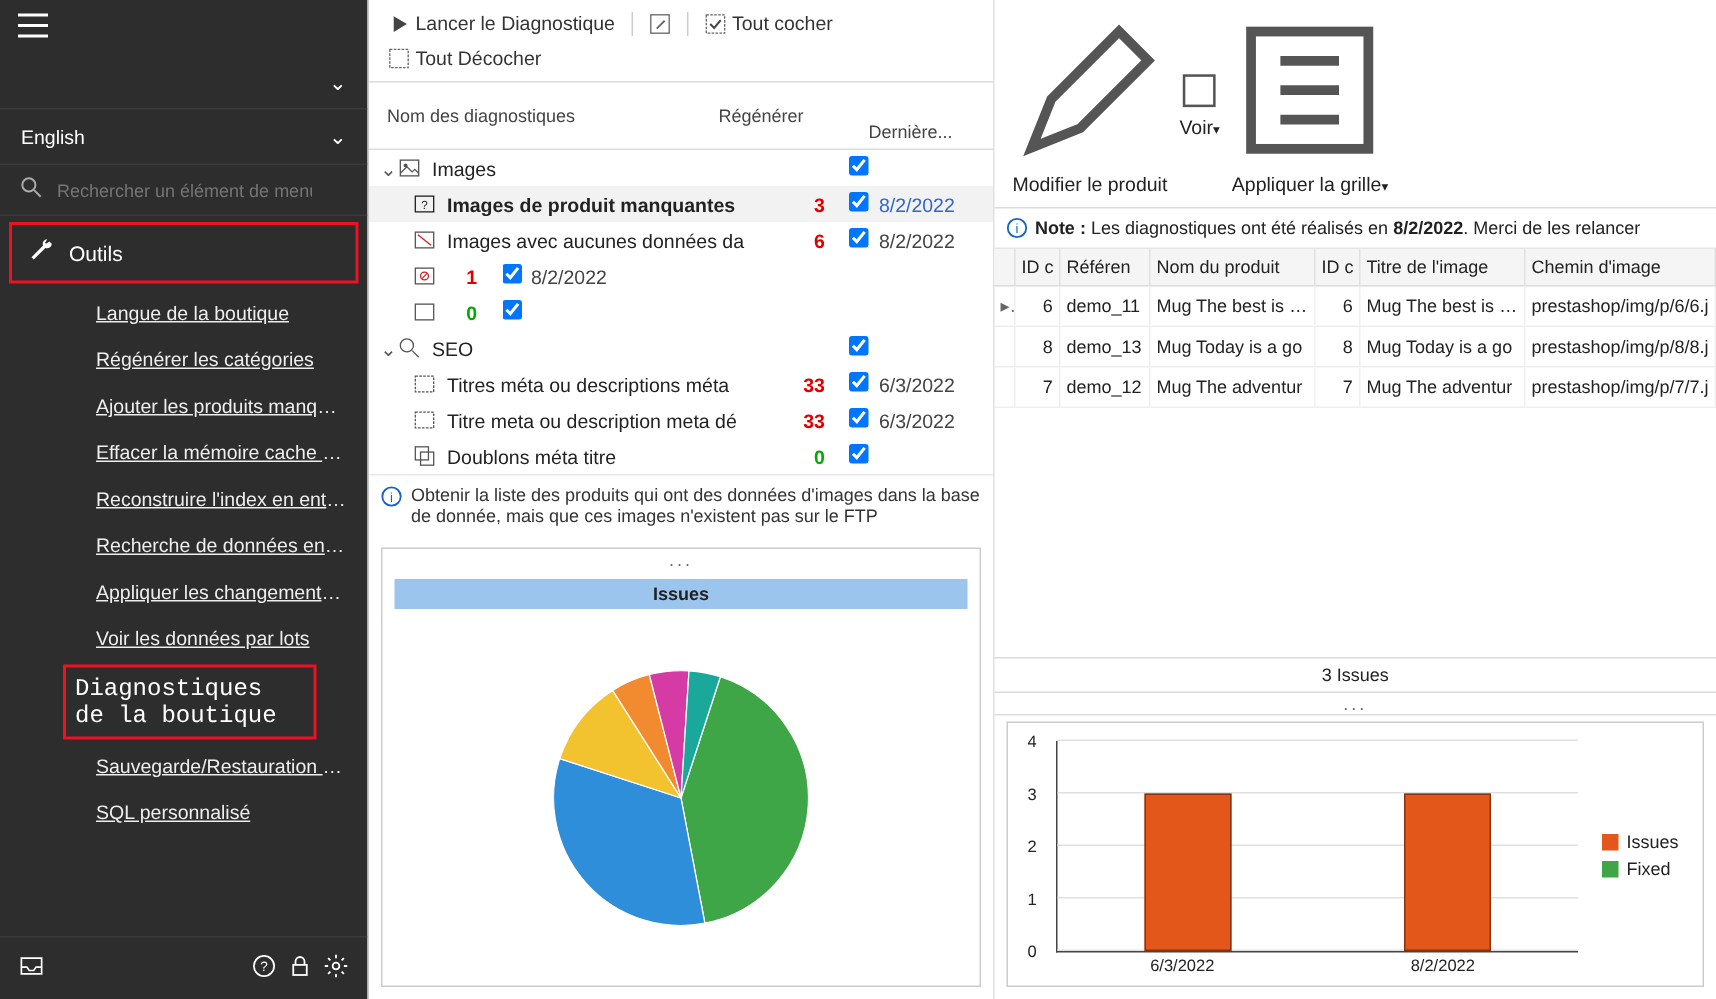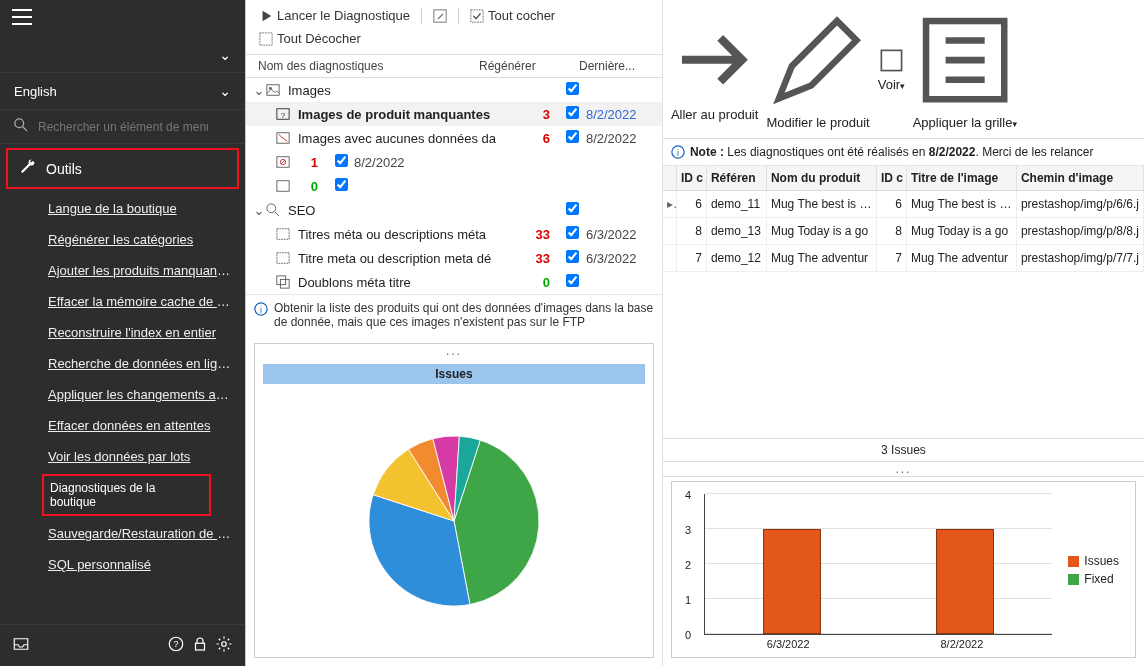--- a/index.html
+++ b/index.html
@@ -7,37 +7,37 @@
 .app { display: flex; height: 666px; }
 .sidebar { width: 245px; background: #2d2d2d; color: #ddd; display: flex; flex-direction: column; }
 .sidebar .hamburger { padding: 8px 12px; color: #fff; }
 .sidebar .hamburger svg { width: 20px; height: 18px; }
 .sidebar .section-head { padding: 10px 14px; display: flex; justify-content: space-between; align-items: center; color: #fff; font-size: 13px; border-bottom: 1px solid #3a3a3a; }
 .sidebar .chev { font-size: 14px; color: #fff; }
 .sidebar .search-row { display: flex; align-items: center; padding: 8px 14px; color: #888; border-bottom: 1px solid #3a3a3a; }
 .sidebar .search-row .mag { margin-right: 10px; }
 .sidebar .search-row input { background: transparent; border: none; color: #888; font-size: 12px; outline: none; width: 170px; }
 .sidebar .nav-sub { padding: 8px 14px 8px 48px; font-size: 13px; color: #eee; white-space: nowrap; overflow: hidden; text-overflow: ellipsis; }
-.sidebar .nav-sub span.u { text-decoration: underline; }
+.sidebar .nav-sub span.u { text-decoration: underline; margin-left: 16px; }
 .sidebar .outil-box { border: 2px solid #e12; margin: 4px 6px; padding: 8px 10px; display: flex; align-items: center; color: #fff; font-size: 14px; }
 .sidebar .outil-box .icon { margin-right: 10px; }
-.sidebar .diag-box { border: 2px solid #e12; margin: 2px 34px 2px 42px; padding: 5px 6px; font-size: 12px; color:#fff; }
+.sidebar .diag-box { border: 2px solid #e12; margin: 2px 34px 2px 42px; padding: 5px 6px; font-size: 16px; color:#fff;font-family:Liberation Mono, monospace; }
 .sidebar-bottom { margin-top: auto; display: flex; align-items: center; gap: 6px; padding: 10px 12px; border-top: 1px solid #3a3a3a; }
 .sidebar-bottom .spacer { flex: 1; }
 .sidebar-bottom svg { width: 18px; height: 18px; }
 .mid { width: 425px; border-right: 1px solid #e0e0e0; display: flex; flex-direction: column; border-left:1px solid #c8c8c8;}
 .toolbar { display: flex; align-items: center; gap: 4px; padding: 6px 8px; border-bottom: 1px solid #dcdcdc; font-size: 13px; flex-wrap: wrap; }
 .toolbar .tb-btn { display: flex; align-items: center; gap: 4px; padding: 2px 5px; color: #333; cursor: pointer; white-space:nowrap;}
 .toolbar .tb-btn svg { width: 14px; height: 14px; }
 .toolbar .sep { width: 1px; height: 16px; background: #ccc; margin: 0 2px; }
 .grid-head { display: flex; align-items: center; padding: 4px 8px; border-bottom: 1px solid #dcdcdc; font-size: 12px; color: #444; }
 .grid-head .c1 { width: 225px; padding-left:4px;}
 .grid-head .c2 { width: 70px; }
 .grid-head .c3 { width: 30px; }
-.grid-head .c4 { flex: 1; }
+.grid-head .c4 { flex: 1; margin-top: 22px; }
 .tree { font-size: 13px; }
 .tree-row { display: flex; align-items: center; padding: 4px 6px; border-bottom:0; }
 .tree-row .caret { width: 14px; text-align: center; color: #555; }
 .tree-row .ticon { width: 18px; display: inline-flex; margin-right: 4px; }
 .tree-row .label { flex: 1; white-space: nowrap; overflow: hidden; text-overflow: ellipsis; }
 .tree-row .num { width: 30px; text-align: right; font-weight: bold; padding-right:10px;}
 .tree-row .num.red { color: #d00; }
 .tree-row .num.green { color: #0a0; }
 .tree-row .chk { width: 26px; text-align: center; }
 .tree-row .date { width: 70px; color: #444; }
@@ -51,21 +51,21 @@
 .chart1 { flex: 1; border: 1px solid #ccc; margin: 8px; position: relative; display:flex; flex-direction:column;}
 .chart1 .dots { text-align: center; color: #666; font-size:12px; letter-spacing:2px; padding-bottom:2px;}
 .chart1 .title { background: #9cc5ee; text-align: center; padding: 3px; font-size: 12px; font-weight:bold; margin:4px 8px 0 8px;}
 .pie-wrap { flex: 1; display: flex; align-items: center; justify-content: center; }
 .right { flex: 1; display: flex; flex-direction: column; }
 .right .toolbar2 { padding: 6px 8px; border-bottom: 1px solid #dcdcdc; font-size: 13px; }
 .right .toolbar2 .row { display: flex; align-items: center; gap: 4px; padding: 2px 0; flex-wrap:wrap;}
 .note-row { display: flex; align-items: center; gap: 5px; padding: 6px 8px; font-size: 12px; border-bottom:1px solid #e5e5e5;}
 .note-row b { font-weight: bold; }
 .rgrid { font-size: 12px; }
-.rgrid .h { display: flex; border-bottom: 1px solid #dcdcdc; background: #f5f5f5; font-weight: bold; }
+.rgrid .h { display: flex; border-bottom: 1px solid #dcdcdc; background: #f5f5f5; }
 .rgrid .h > div { padding: 5px 4px; border-right: 1px solid #e0e0e0; white-space: nowrap; overflow:hidden;}
 .rgrid .r { display: flex; border-bottom: 1px solid #eee; }
 .rgrid .r > div { padding: 6px 4px; border-right: 1px solid #f0f0f0; white-space: nowrap; overflow: hidden; text-overflow: ellipsis; }
 .rgrid .caret-col { width: 14px; text-align:center; color:#666;}
 .rgrid .id1 { width: 30px; text-align: right; }
 .rgrid .ref { width: 60px; }
 .rgrid .pn { width: 110px; }
 .rgrid .id2 { width: 30px; text-align: right; }
 .rgrid .ti { width: 110px; }
 .rgrid .cp { flex: 1; }
@@ -121,21 +121,20 @@
       </span>
       <span>Outils</span>
     </div>
     <div class="nav-sub"><span class="u">Langue de la boutique</span></div>
     <div class="nav-sub"><span class="u">Régénérer les catégories</span></div>
     <div class="nav-sub"><span class="u">Ajouter les produits manquants ...</span></div>
     <div class="nav-sub"><span class="u">Effacer la mémoire cache de la b...</span></div>
     <div class="nav-sub"><span class="u">Reconstruire l'index en entier</span></div>
     <div class="nav-sub"><span class="u">Recherche de données en ligne</span></div>
     <div class="nav-sub"><span class="u">Appliquer les changements au W...</span></div>
-    <div class="nav-sub"><span class="u">Effacer données en attentes</span></div>
     <div class="nav-sub"><span class="u">Voir les données par lots</span></div>
     <div class="diag-box"><span class="u">Diagnostiques de la boutique</span></div>
     <div class="nav-sub"><span class="u">Sauvegarde/Restauration de la b...</span></div>
     <div class="nav-sub"><span class="u">SQL personnalisé</span></div>
     <div class="sidebar-bottom">
       <span><svg viewBox="0 0 24 24">
             <path d="M3 5h18v14H3zM3 13h5l2 3h4l2-3h5" stroke="#fff" stroke-width="1.5" fill="none"></path>
           </svg></span>
       <span class="spacer"></span>
       <span><svg viewBox="0 0 24 24">
@@ -318,23 +317,20 @@
             <path d="M 0 0 L -0.2486898871648553 -0.968583161128631 A 1 1 0 0 1 0.06279051952931283 -0.9980267284282716 Z" fill="#d63aa4" stroke="#fff" stroke-width="0.01"></path>
             <path d="M 0 0 L 0.06279051952931283 -0.9980267284282716 A 1 1 0 0 1 0.30901699437494723 -0.9510565162951536 Z" fill="#1aa89a" stroke="#fff" stroke-width="0.01"></path>
           </svg>
       </div>
     </div>
   </div>
 
   <div class="right">
     <div class="toolbar2">
       <div class="row">
-        <div class="tb-btn"><svg viewBox="0 0 16 16">
-              <path d="M2 8h10M9 4l4 4-4 4" stroke="#555" fill="none" stroke-width="1.5"></path>
-            </svg><span>Aller au produit</span></div>
         <div class="sep"></div>
         <div class="tb-btn"><svg viewBox="0 0 16 16">
               <path d="M2 14l2-5 7-7 3 3-7 7-5 2z" stroke="#555" fill="none"></path>
             </svg><span>Modifier le produit</span></div>
         <div class="sep"></div>
         <div class="tb-btn"><svg viewBox="0 0 16 16">
               <rect x="2" y="2" width="12" height="12" stroke="#555" fill="none"></rect>
             </svg><span>Voir</span><span style="font-size:9px;">▾</span></div>
         <div class="sep"></div>
         <div class="tb-btn"><svg viewBox="0 0 16 16">

